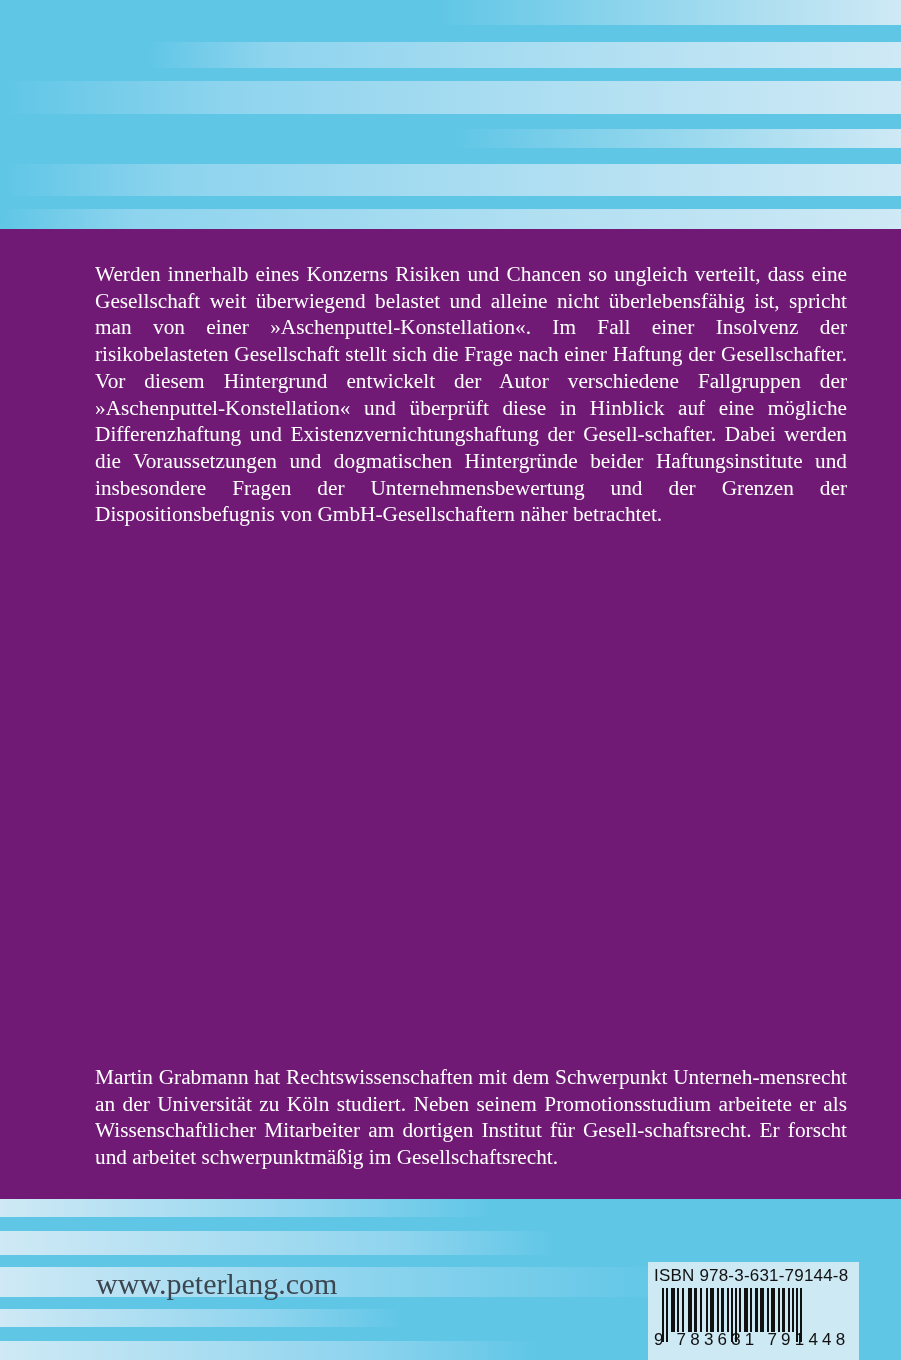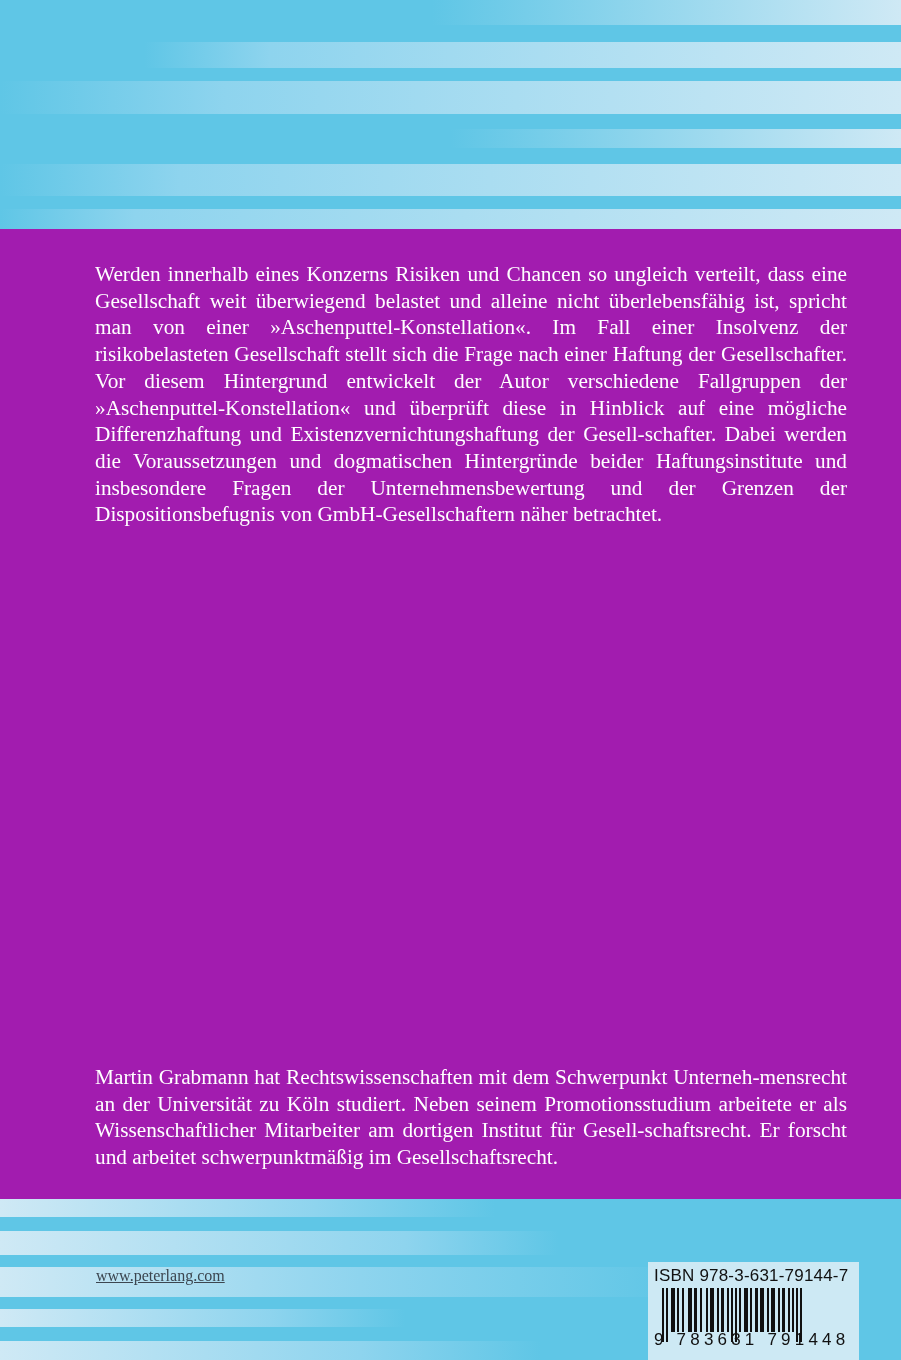--- a/index.html
+++ b/index.html
@@ -1,25 +1,25 @@
 <!DOCTYPE html>
 <html><head>
 <meta charset="utf-8">
 <style>
   html, body { margin:0; padding:0; }
   body { width:901px; height:1360px; position:relative; overflow:hidden; background:#3c4650; font-family:"Liberation Serif", "DejaVu Serif", serif; }
   .band { position:absolute; left:0; width:901px; background:#5fc6e6; overflow:hidden; }
   .top-band { top:0; height:229px; }
   .bottom-band { top:1199px; height:161px; }
   .row { position:absolute; left:0; width:901px; }
-  .main { position:absolute; left:0; top:229px; width:901px; height:978px; background:#a21caf; }
+  .main { position:absolute; left:0; top:229px; width:901px; height:978px; background:#701a75; }
   .text { position:absolute; left:95px; width:752px; color:#ffffff; font-size:21.3px; line-height:26.7px; text-align:justify; hyphens:manual; }
   .blurb { top:32px; }
   .bio { top:835px; }
-  .url { position:absolute; left:96px; top:1267px; font-size:16px; color:#3c4650;text-decoration:underline; }
+  .url { position:absolute; left:96px; top:1267px; font-size:30px; color:#3c4650; }
   .isbn-box { position:absolute; left:648px; top:1262px; width:211px; height:98px; background:#cde9f4; }
   .isbn-text { position:absolute; left:6px; top:4px; font-family:"Liberation Sans", "DejaVu Sans", sans-serif; font-size:17px; color:#111; letter-spacing:0.2px; white-space:nowrap; }
   .barcode { position:absolute; left:14px; top:26px; height:52px; display:flex; align-items:flex-start; }
   .barcode span { display:block; background:#111; height:44px; }
   .barcode span.g { height:54px; }
   .bc-digits { position:absolute; left:6px; top:68px; font-family:"Liberation Sans", "DejaVu Sans", sans-serif; font-size:17px; color:#111; letter-spacing:4.2px; white-space:nowrap; }
 </style>
 </head>
 <body>
 
@@ -50,21 +50,21 @@
   <div class="row" style="top:68px;height:30px;background:linear-gradient(90deg,#cfe9f5 0%,#8ed4ee 40%,#5fc6e6 75%);"></div>
   <div class="row" style="top:98px;height:12px;background:#5fc6e6;"></div>
   <div class="row" style="top:110px;height:18px;background:linear-gradient(90deg,#cfe9f5 0%,#8ed4ee 30%,#5fc6e6 45%);"></div>
   <div class="row" style="top:128px;height:14px;background:#5fc6e6;"></div>
   <div class="row" style="top:142px;height:19px;background:linear-gradient(90deg,#cfe9f5 0%,#8ed4ee 40%,#5fc6e6 60%);"></div>
 </div>
 
 <div class="url">www.peterlang.com</div>
 
 <div class="isbn-box">
-  <div class="isbn-text">ISBN 978-3-631-79144-7</div>
+  <div class="isbn-text">ISBN 978-3-631-79144-8</div>
   <div class="barcode">
     <span class="g" style="width:2px;margin-right:2px"></span>
       <span class="g" style="width:2px;margin-right:3px"></span>
     <span style="width:4px;margin-right:2px"></span>
       <span style="width:2px;margin-right:3px"></span>
       <span style="width:2px;margin-right:4px"></span>
     <span style="width:4px;margin-right:2px"></span>
       <span style="width:3px;margin-right:3px"></span>
       <span style="width:2px;margin-right:4px"></span>
     <span style="width:2px;margin-right:2px"></span>

